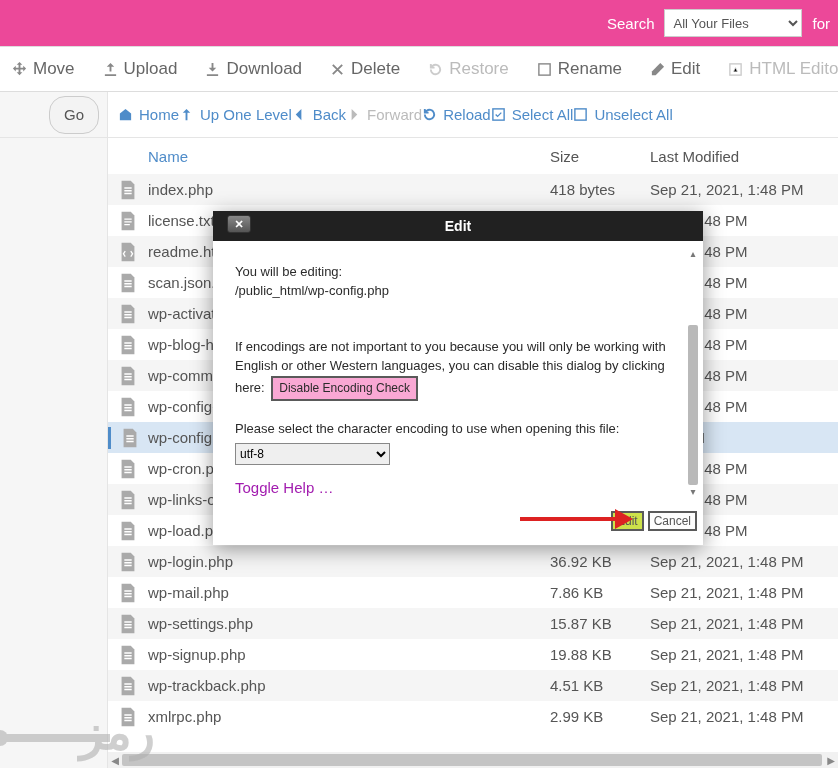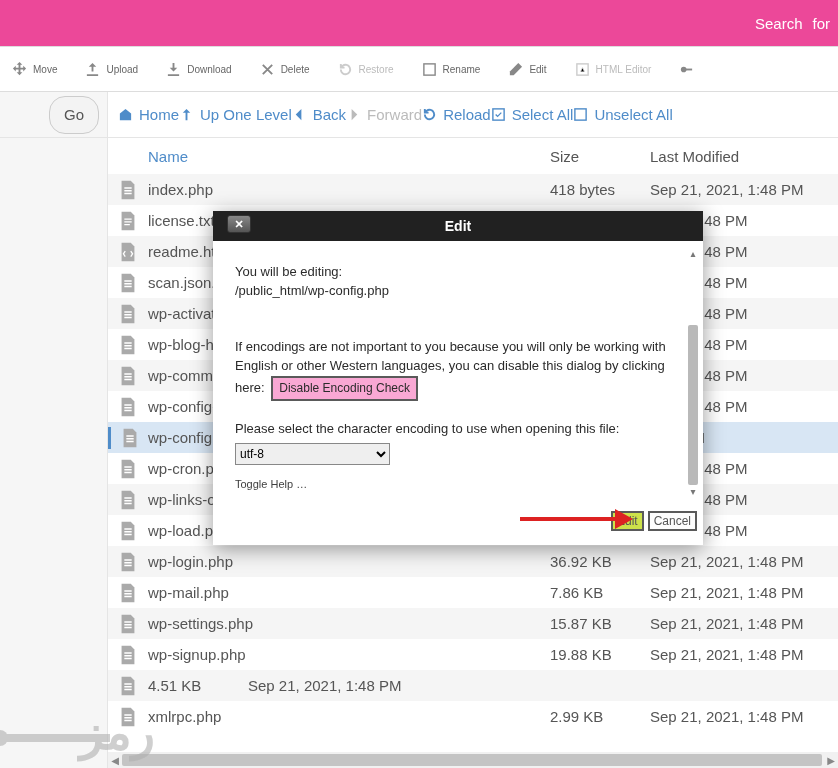--- a/index.html
+++ b/index.html
@@ -1,19 +1,19 @@
 <!DOCTYPE html>
 <html><head>
 <meta charset="utf-8">
 <style>
 *{box-sizing:border-box;margin:0;padding:0;font-family:Arial,Helvetica,sans-serif}
 body{width:838px;height:768px;background:#fff;overflow:hidden;position:relative;color:#555}
 .topbar{height:46px;background:#ec4899;color:#fff;display:flex;align-items:center;justify-content:flex-end;padding:0 8px;font-size:15px;gap:10px}
 .topbar select{height:28px;width:138px;background:#fff;border:1px solid #ccc;color:#555;font-size:13px;padding:0 4px}
-.toolbar{height:46px;background:#fff;border-top:1px solid #ddd;border-bottom:1px solid #ddd;display:flex;align-items:center;padding:0 12px;gap:28px;font-size:10px;color:#666;white-space:nowrap;overflow:hidden}
+.toolbar{height:46px;background:#fff;border-top:1px solid #ddd;border-bottom:1px solid #ddd;display:flex;align-items:center;padding:0 12px;gap:28px;font-size:17px;color:#666;white-space:nowrap;overflow:hidden}
 .toolbar .tb{display:flex;align-items:center;gap:6px;cursor:pointer}
 .toolbar .tb.dis{color:#bbb}
 .toolbar svg{width:15px;height:15px}
 .content{display:flex;height:calc(768px - 92px)}
 .left{width:108px;background:#f6f6f6;border-right:1px solid #e5e5e5;display:flex;flex-direction:column}
 .go-row{display:flex;align-items:center;height:46px;border-bottom:1px solid #e5e5e5}
 .go-btn{margin-left:auto;width:50px;height:38px;background:#f3f3f3;border:1px solid #ccc;border-radius:16px;font-size:15px;color:#555;display:flex;align-items:center;justify-content:center;cursor:pointer;margin-right:8px}
 .right{flex:1;background:#fff;display:flex;flex-direction:column;overflow:hidden}
 .navbar{height:46px;border-bottom:1px solid #e5e5e5;display:flex;align-items:center;padding:0 10px;color:#4f8cc9;font-size:15px;white-space:nowrap;overflow:hidden}
 .navbar .nb{display:flex;align-items:center;gap:6px;cursor:pointer}
@@ -36,38 +36,41 @@
 .ov-header{height:30px;background:#212121;color:#fff;display:flex;align-items:center;justify-content:center;font-size:14px;font-weight:bold;position:relative}
 .ov-close{position:absolute;left:14px;top:4px;width:24px;height:18px;background:linear-gradient(#888,#555);border:1px solid #333;border-radius:3px;color:#fff;font-size:11px;display:flex;align-items:center;justify-content:center;cursor:pointer}
 .ov-body{padding:22px 22px 8px 22px;font-size:13px;color:#2b2b2b;line-height:1.45;position:relative;height:264px}
 .ov-scroll{position:absolute;right:5px;top:8px;bottom:8px;width:10px}
 .ov-scroll .thumb{position:absolute;left:0;right:0;top:76px;height:160px;background:#b9b9b9;border-radius:2px}
 .ov-scroll .arr{position:absolute;left:0;right:0;height:10px;display:flex;align-items:center;justify-content:center;color:#777;font-size:10px}
 .ov-scroll .arr.top{top:0}.ov-scroll .arr.bot{bottom:0}
 .ov-body b{font-weight:normal}
 .dis-btn{display:inline-block;border:2px solid #5a5a5a;padding:2px 6px;font-size:12px;background:#f9a8d4;cursor:pointer;margin-left:3px}
 .enc-sel{width:155px;height:22px;border:1px solid #888;font-size:12px;margin-top:4px}
-.toggle-link{color:#404040;cursor:pointer;display:inline-block;margin-top:12px;font-size:11px}
+.toggle-link{color:#a21caf;cursor:pointer;display:inline-block;margin-top:12px;font-size:15px}
 .ov-buttons{height:40px;display:flex;align-items:flex-start;justify-content:flex-end;padding:6px 6px 0 0;gap:4px;position:relative}
 .ov-buttons .btn{border:2px solid #5a5a5a;padding:1px 4px;font-size:12px;background:#fdfdfd;cursor:pointer}
 .ov-buttons .btn.edit{background:#cde24a}
 .arrow-annot{position:absolute;right:70px;top:4px;display:flex;align-items:center}
 .arrow-line{width:95px;height:4px;background:#d22}
 .arrow-head{width:0;height:0;border-top:10px solid transparent;border-bottom:10px solid transparent;border-left:18px solid #d22}
 .wm{position:absolute;left:0;bottom:4px;z-index:3;opacity:0.6}
 .hscroll{position:absolute;left:108px;right:0;bottom:0;height:16px;background:#f1f1f1;z-index:2}
 .hscroll .thumb{position:absolute;left:14px;top:2px;width:700px;height:12px;background:#c4c4c4;border-radius:2px}
 .hscroll .ar{position:absolute;top:0;width:14px;height:16px;display:flex;align-items:center;justify-content:center;color:#888;font-size:10px}
 .hscroll .ar.l{left:0}.hscroll .ar.r{right:0}
 </style>
 </head>
 <body>
 
 <div class="topbar">
   <span>Search</span>
+  <select>
+    <option>All Your Files</option>
+  </select>
   <span>for</span>
 </div>
 
 <div class="toolbar">
   <div class="tb">
       <svg viewBox="0 0 16 16">
         <path fill="#888" d="M8 0l3 3H9v3h3V4l3 3-3 3V8H9v3h2l-3 3-3-3h2V8H4v2L1 7l3-3v2h3V3H5z"></path>
       </svg>
       <span>Move</span>
     </div>
@@ -393,20 +396,21 @@
           </div>
           <div class="trow">
             <div class="col-icon">
               <div class="ficon">
                 <svg viewBox="0 0 24 24">
                   <path fill="#aaa" d="M5 2h10l4 4v16H5z"></path>
                   <path fill="#fff" d="M8 9h8v1.5H8zM8 12h8v1.5H8zM8 15h8v1.5H8z"></path>
                 </svg>
               </div>
             </div>
+            <div class="col-name">wp-trackback.php</div>
             <div class="col-size">4.51 KB</div>
             <div class="col-mod">Sep 21, 2021, 1:48 PM</div>
           </div>
           <div class="trow">
             <div class="col-icon">
               <div class="ficon">
                 <svg viewBox="0 0 24 24">
                   <path fill="#aaa" d="M5 2h10l4 4v16H5z"></path>
                   <path fill="#fff" d="M8 9h8v1.5H8zM8 12h8v1.5H8zM8 15h8v1.5H8z"></path>
                 </svg>

